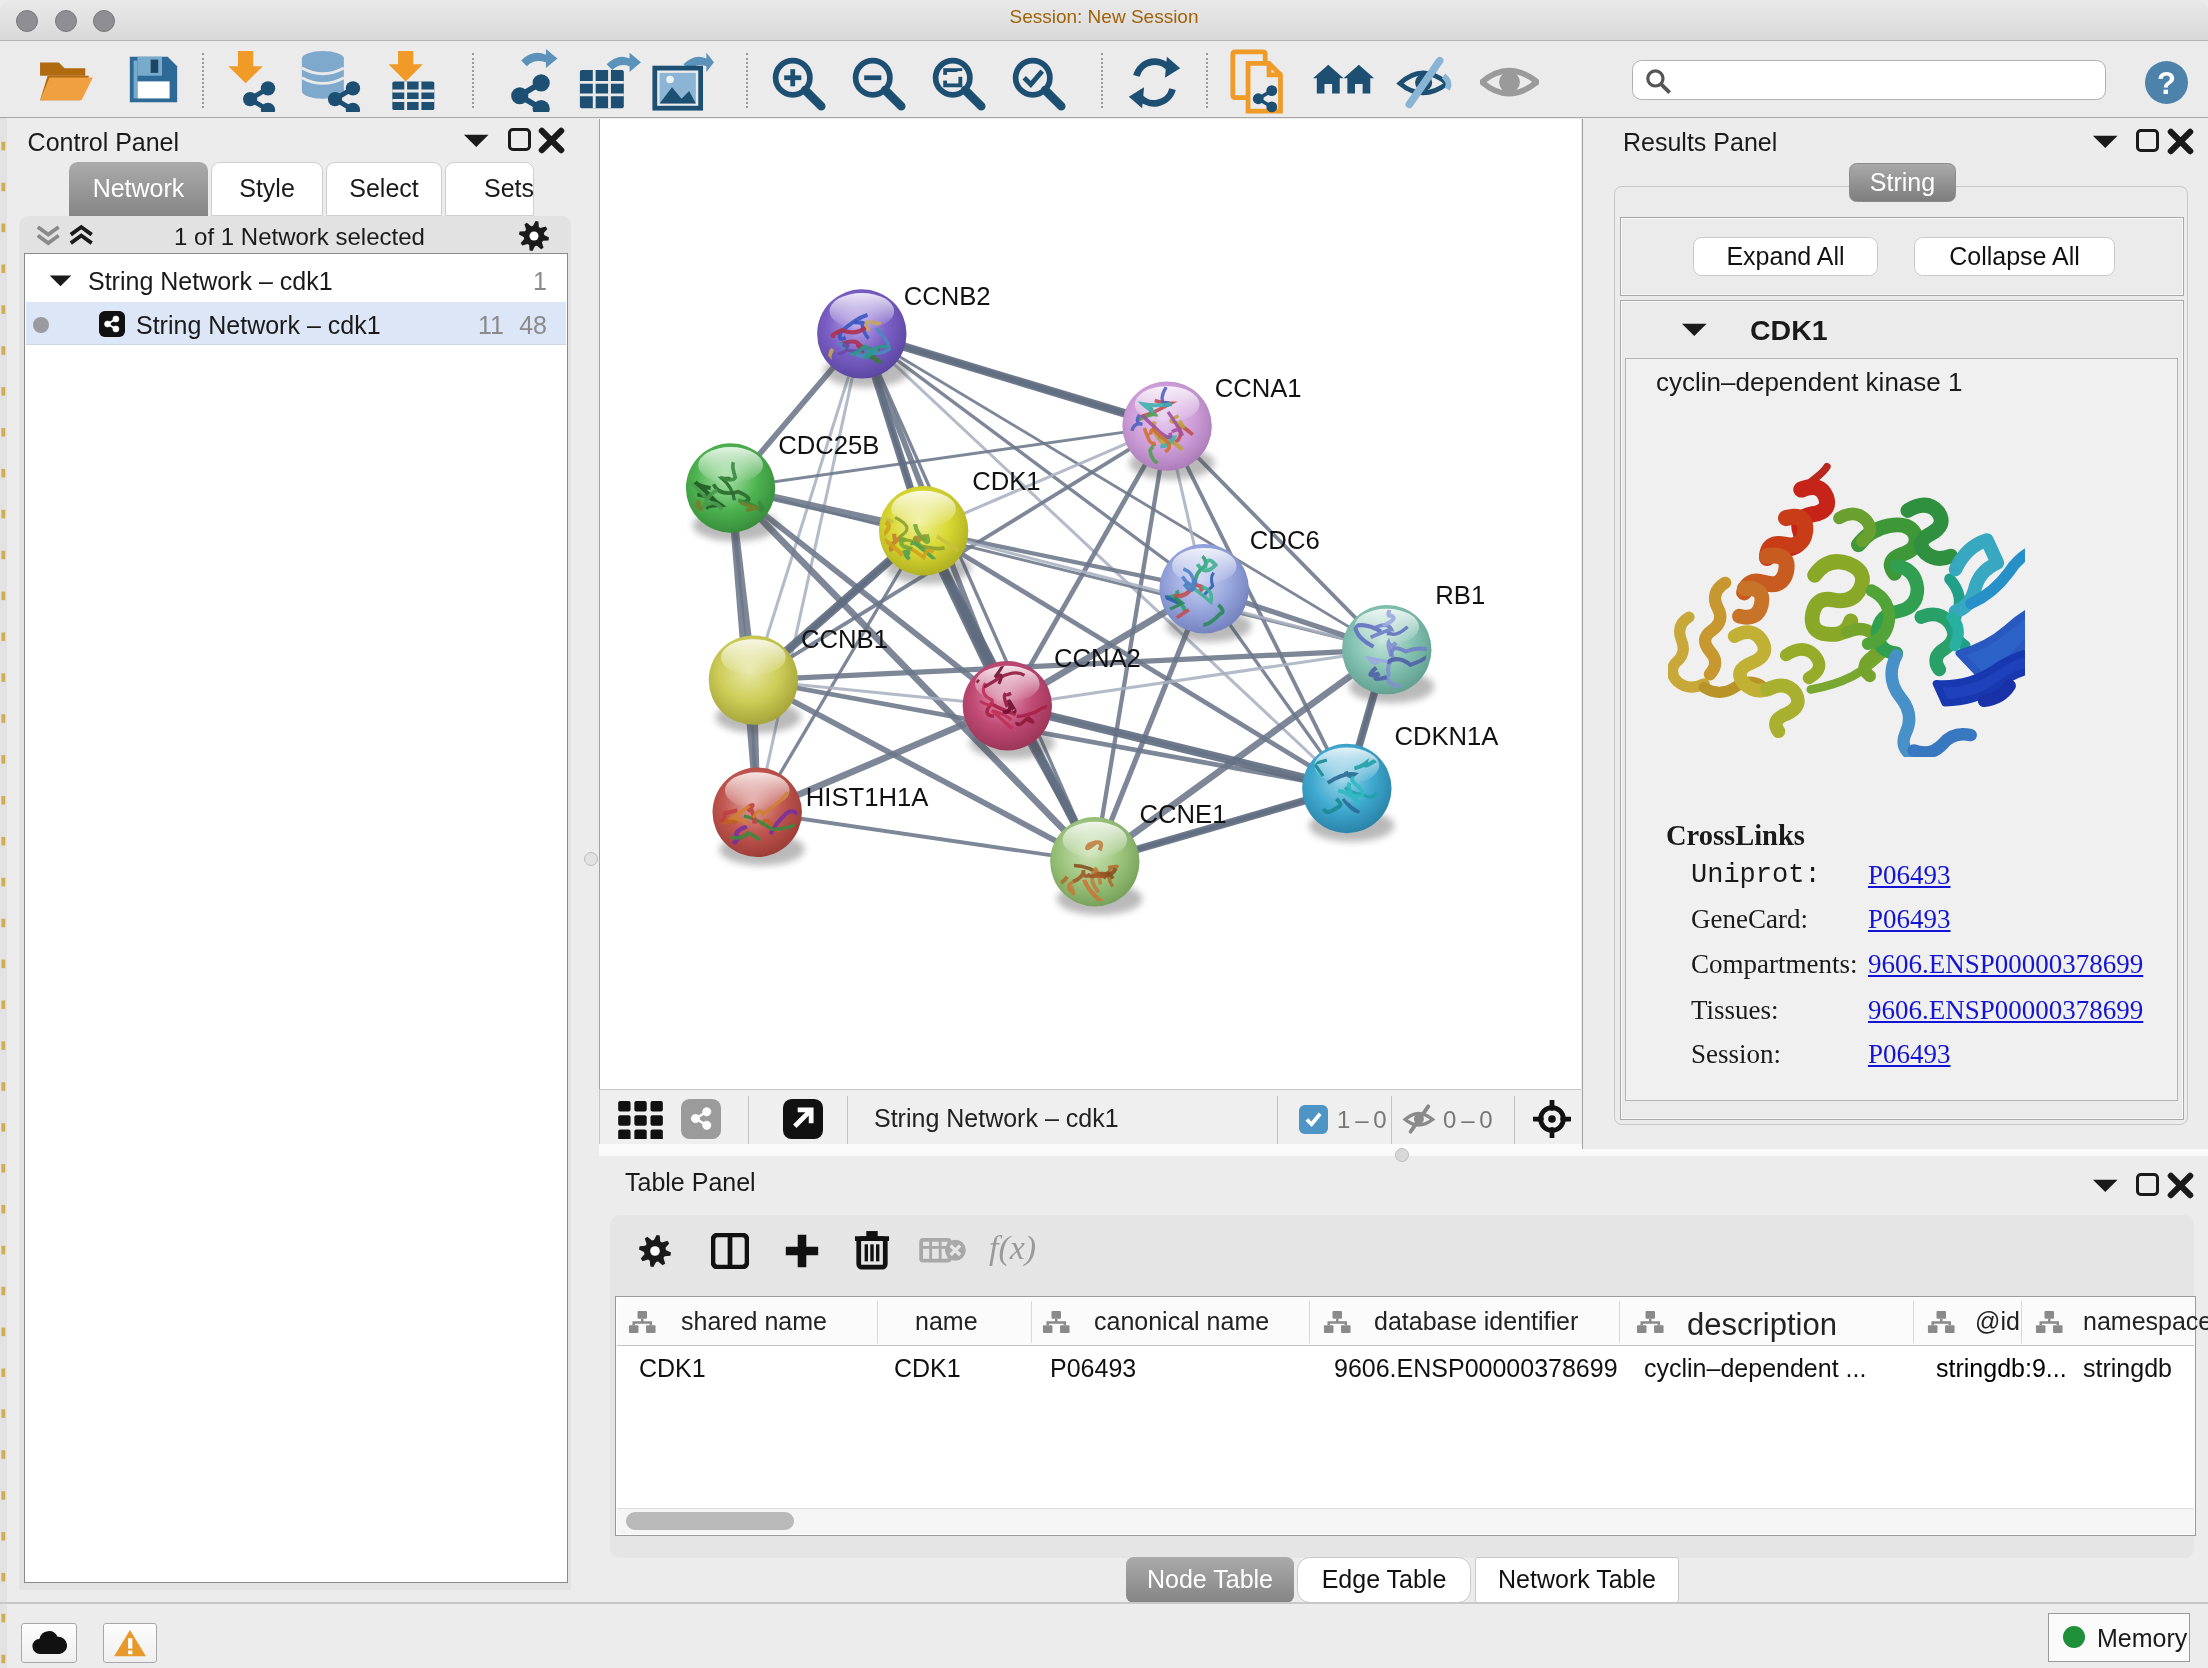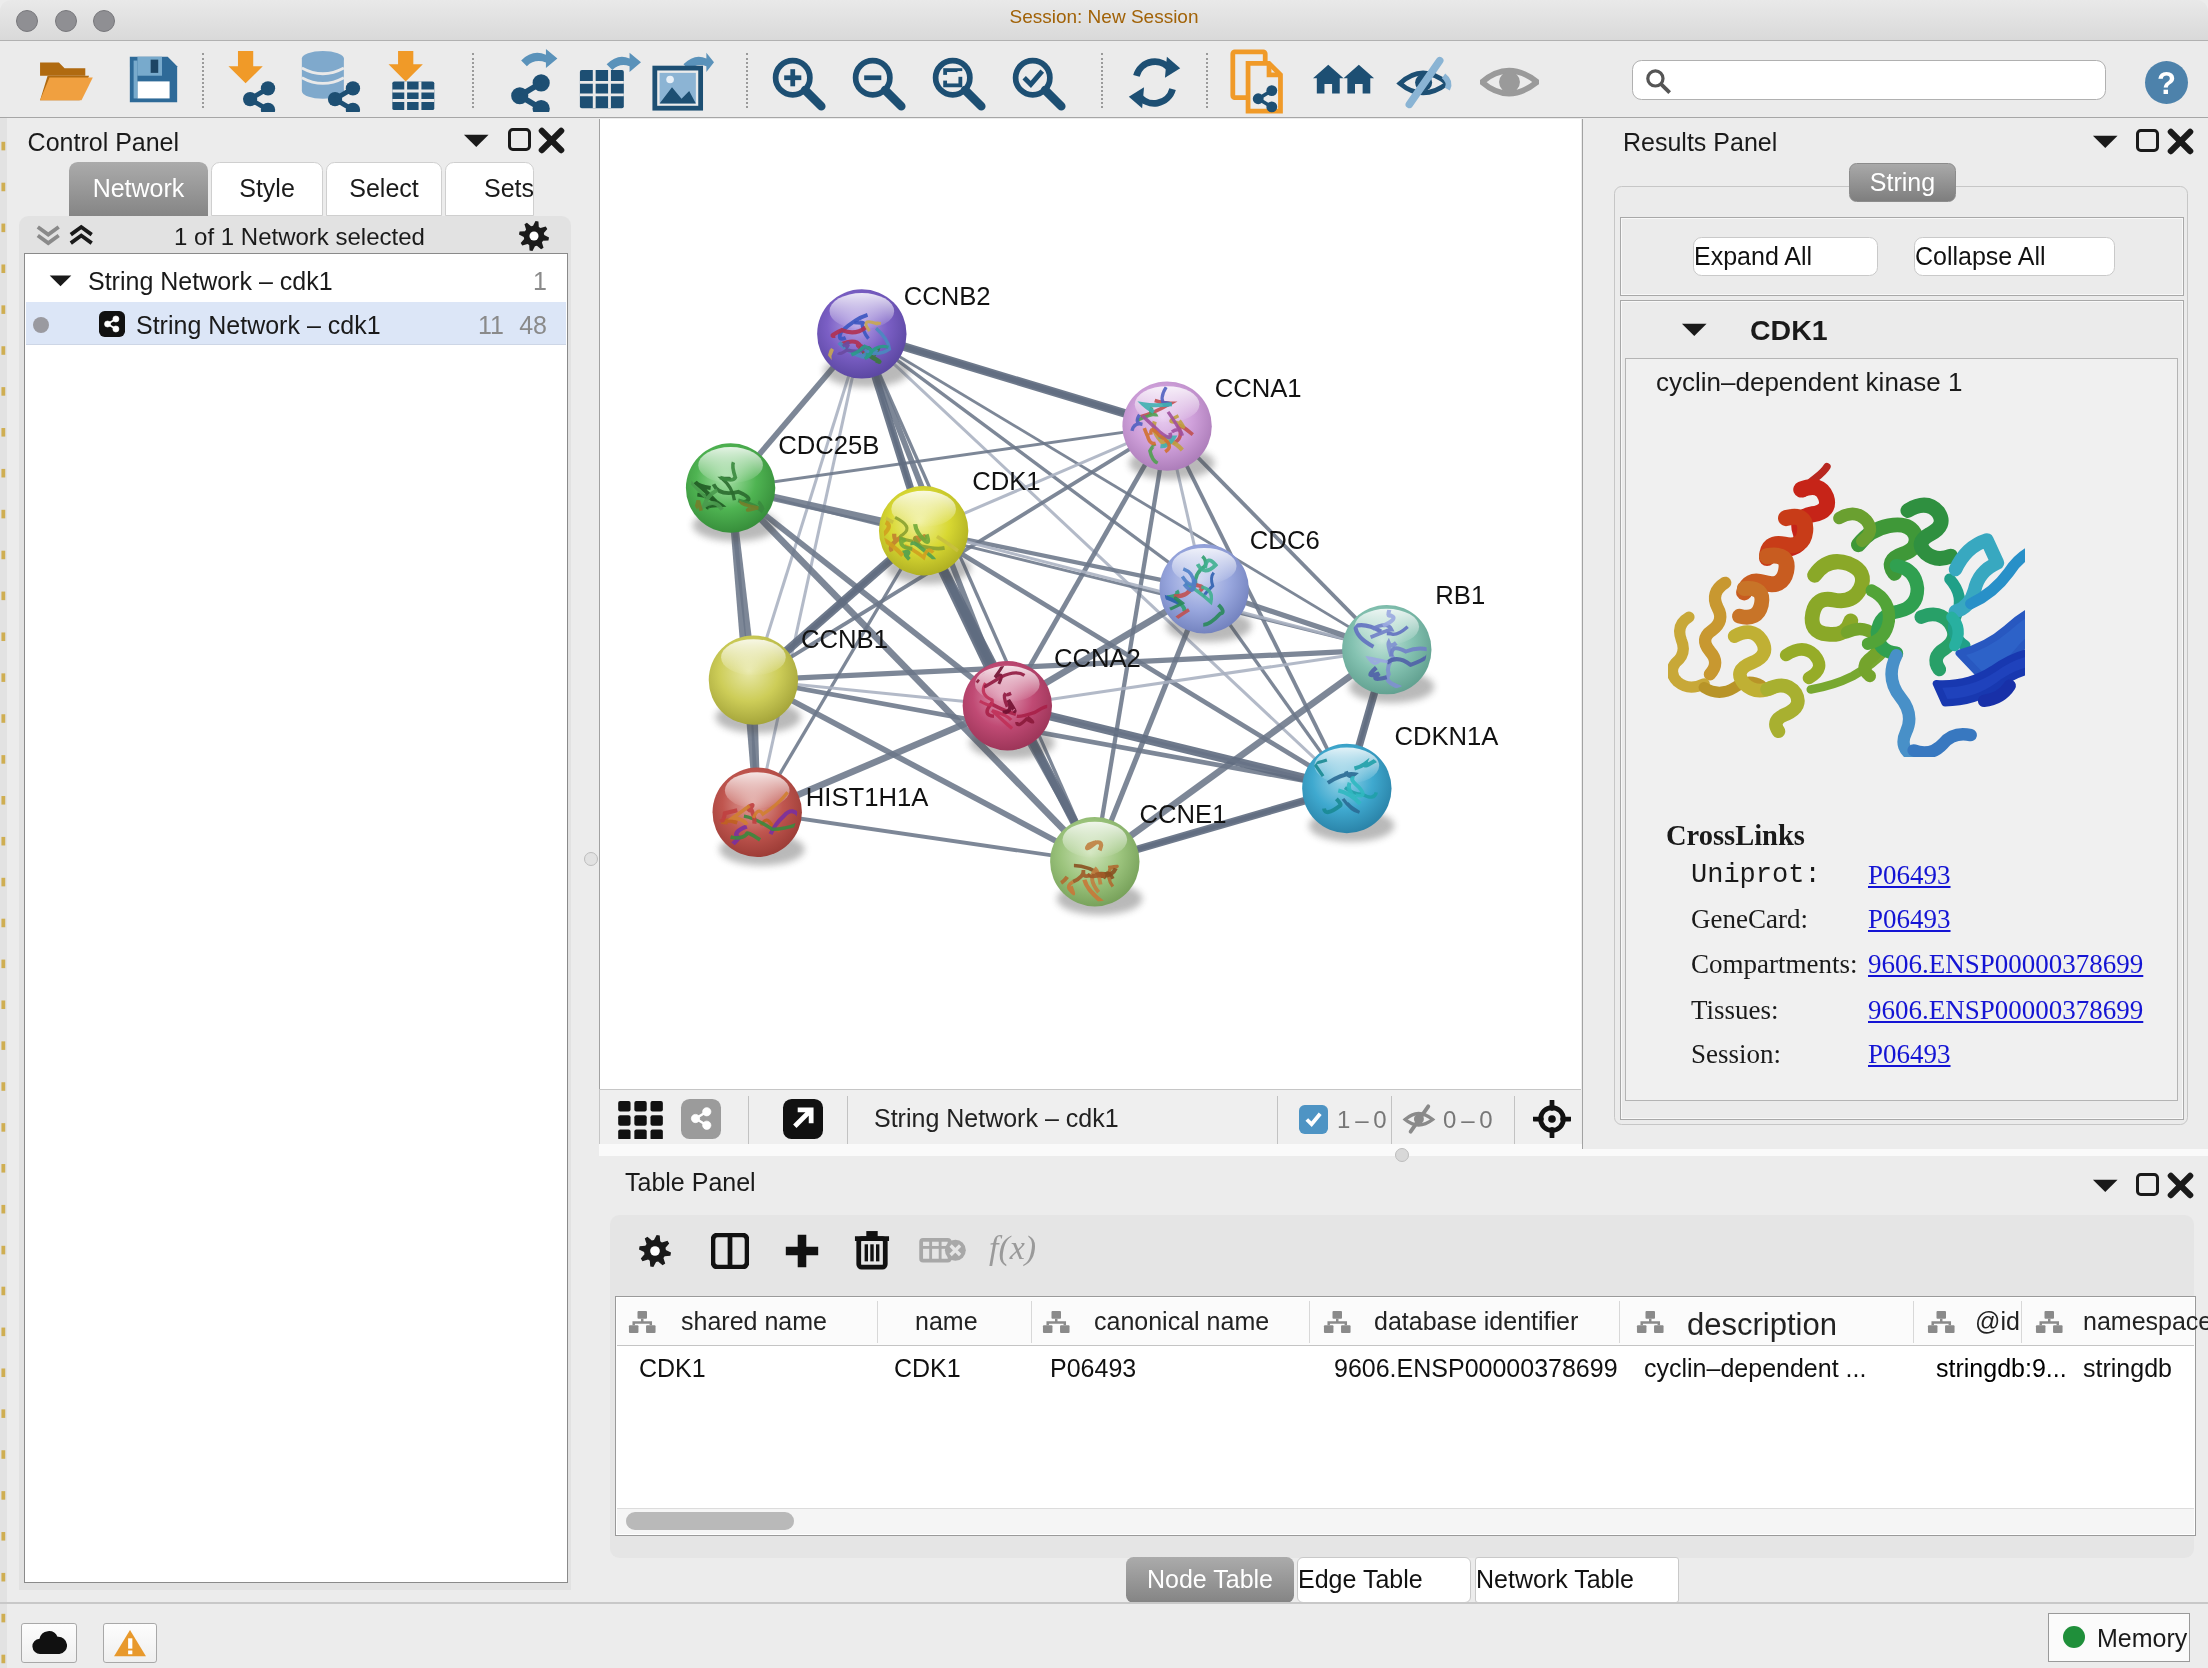--- a/index.html
+++ b/index.html
@@ -1,20 +1,20 @@
 <!DOCTYPE html>
 <html style="font-size:15px"><head><meta charset="utf-8"><style>
 * { margin:0; padding:0; box-sizing:border-box; }
 html,body { width:2208px; height:1668px; overflow:hidden; background:#ececec;
   font-family:"Liberation Sans", sans-serif; position:relative; }
 .abs { position:absolute; }
 .txt { position:absolute; white-space:nowrap; color:#1a1a1a; }
 .graybtn { position:absolute; background:linear-gradient(#ababab,#848484); color:#fff;
   border-radius:7.6px; text-align:center; }
-.whitebtn { position:absolute; background:#fff; border:1.9px solid #c9c9c9; color:#111; }
+.whitebtn { position:absolute; background:#fff; border:1.9px solid #c9c9c9; text-align:center; color:#111; }
 </style></head>
 <body>
 <div class="abs" style="left:0;top:41px;width:6.7px;height:1627px;background:#e2e2e2"></div>
 <svg class="abs" style="left:0;top:41px" width="6.7" height="1627" viewBox="0 0 7 1711">
     <rect x="1.5" y="20" width="4" height="9" fill="#cfae52"></rect>
     <rect x="1.5" y="63" width="4" height="9" fill="#cfae52"></rect>
     <rect x="1.5" y="106" width="4" height="9" fill="#cfae52"></rect>
     <rect x="1.5" y="149" width="4" height="9" fill="#cfae52"></rect>
     <rect x="1.5" y="192" width="4" height="9" fill="#cfae52"></rect>
     <rect x="1.5" y="235" width="4" height="9" fill="#cfae52"></rect>
@@ -847,21 +847,21 @@
 <div class="txt" style="left:639px;top:1354px;font-size:25px;color:#111">CDK1</div>
 <div class="txt" style="left:894px;top:1354px;font-size:25px;color:#111">CDK1</div>
 <div class="txt" style="left:1050px;top:1354px;font-size:25px;color:#111">P06493</div>
 <div class="txt" style="left:1334px;top:1354px;font-size:25px;color:#111">9606.ENSP00000378699</div>
 <div class="txt" style="left:1644px;top:1354px;font-size:25px;color:#111">cyclin–dependent ...</div>
 <div class="txt" style="left:1936px;top:1354px;font-size:25px;color:#000000">stringdb:9...</div>
 <div class="txt" style="left:2083px;top:1354px;font-size:25px;color:#111">stringdb</div>
 <div class="abs" style="left:617px;top:1508px;width:1577px;height:26px;background:#f5f5f5;border-top:1px solid #dcdcdc"></div>
 <div class="abs" style="left:626px;top:1512px;width:168px;height:18px;background:#b9b9b9;border-radius:9.5px"></div>
 <div class="graybtn" style="left:1126px;top:1557px;width:168px;height:46px;font-size:25px;line-height:44px">Node Table</div>
-<div class="whitebtn" style="left:1297px;top:1557px;width:174px;height:46px;border-radius:6px;font-size:25px;line-height:42px">Edge Table</div>
+<div class="whitebtn" style="left:1297px;top:1557px;width:174px;height:46px;border-radius:13px;font-size:25px;line-height:42px">Edge Table</div>
 <div class="whitebtn" style="left:1475px;top:1557px;width:204px;height:46px;border-radius:3px;font-size:25px;line-height:42px">Network Table</div>
 <div class="abs" style="left:0;top:1602px;width:2208px;height:1.9px;background:#c8c8c8"></div>
 <div class="abs" style="left:21px;top:1623px;width:56px;height:40px;background:linear-gradient(#fdfdfd,#efefef);border:1.9px solid #a8a8a8;border-radius:2.9px"></div>
 <svg class="abs" style="left:31px;top:1631px" width="36" height="25" viewBox="0 0 38 26">
     <path d="M10 24 a8 8 0 0 1 -1 -16 a10 10 0 0 1 19 -2 a7 7 0 0 1 2 18 Z" fill="#111"></path>
   </svg>
 <div class="abs" style="left:103px;top:1623px;width:54px;height:40px;background:linear-gradient(#fdfdfd,#efefef);border:1.9px solid #a8a8a8;border-radius:2.9px"></div>
 <svg class="abs" style="left:112px;top:1628px" width="36" height="30" viewBox="0 0 38 32">
     <path d="M19 2 L36 30 L2 30 Z" fill="#e8992c"></path>
     <rect x="17" y="11" width="4.5" height="11" fill="#fff"></rect>

